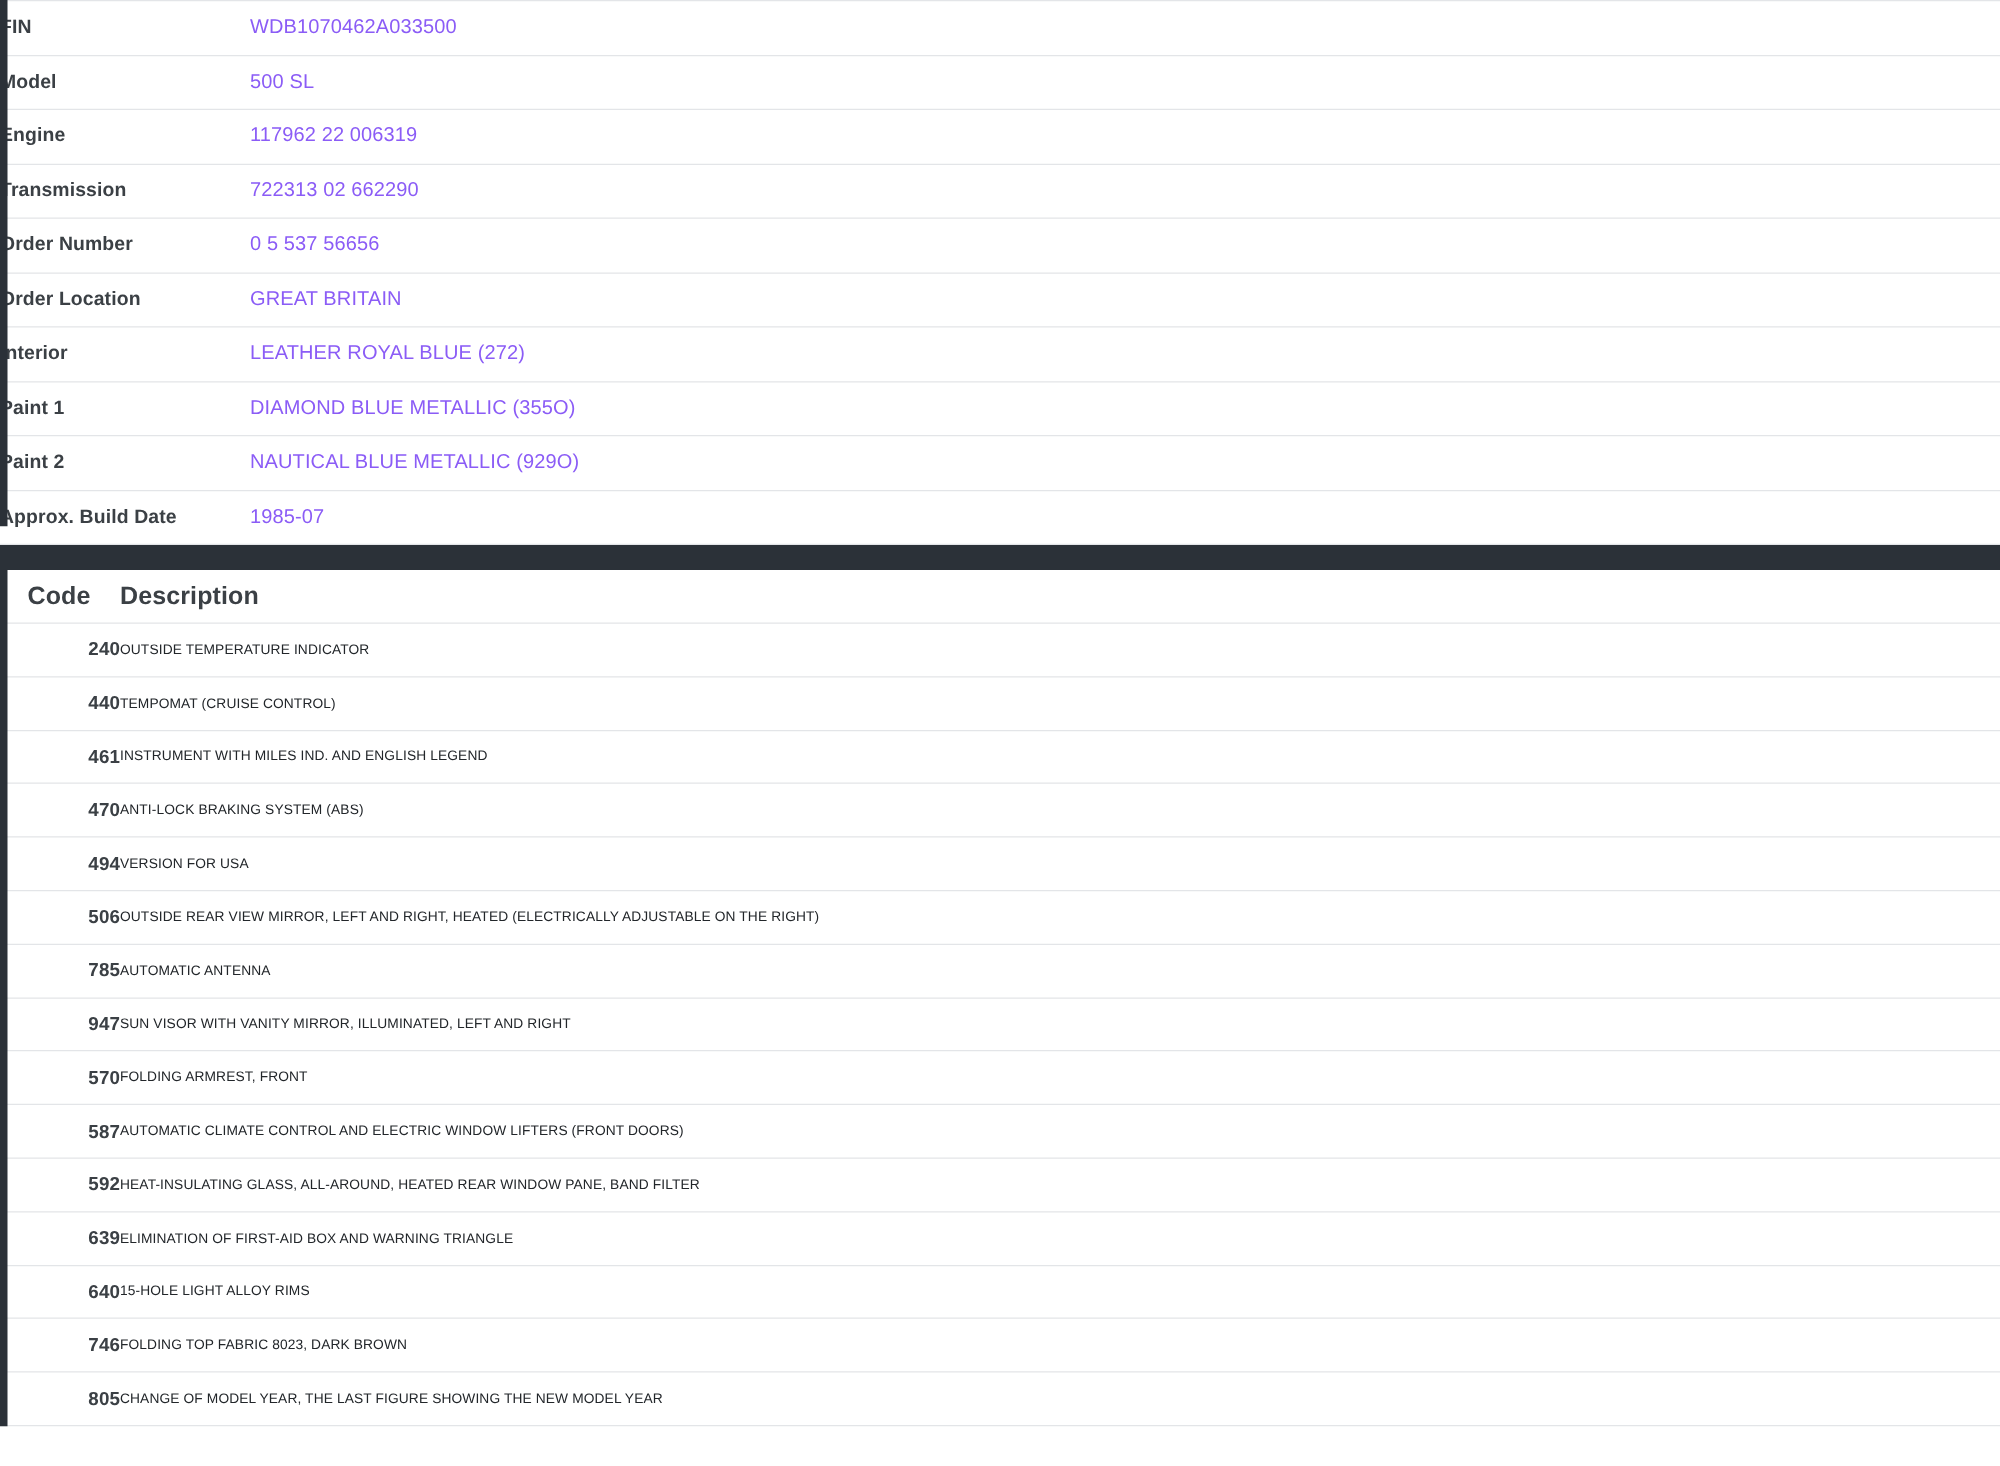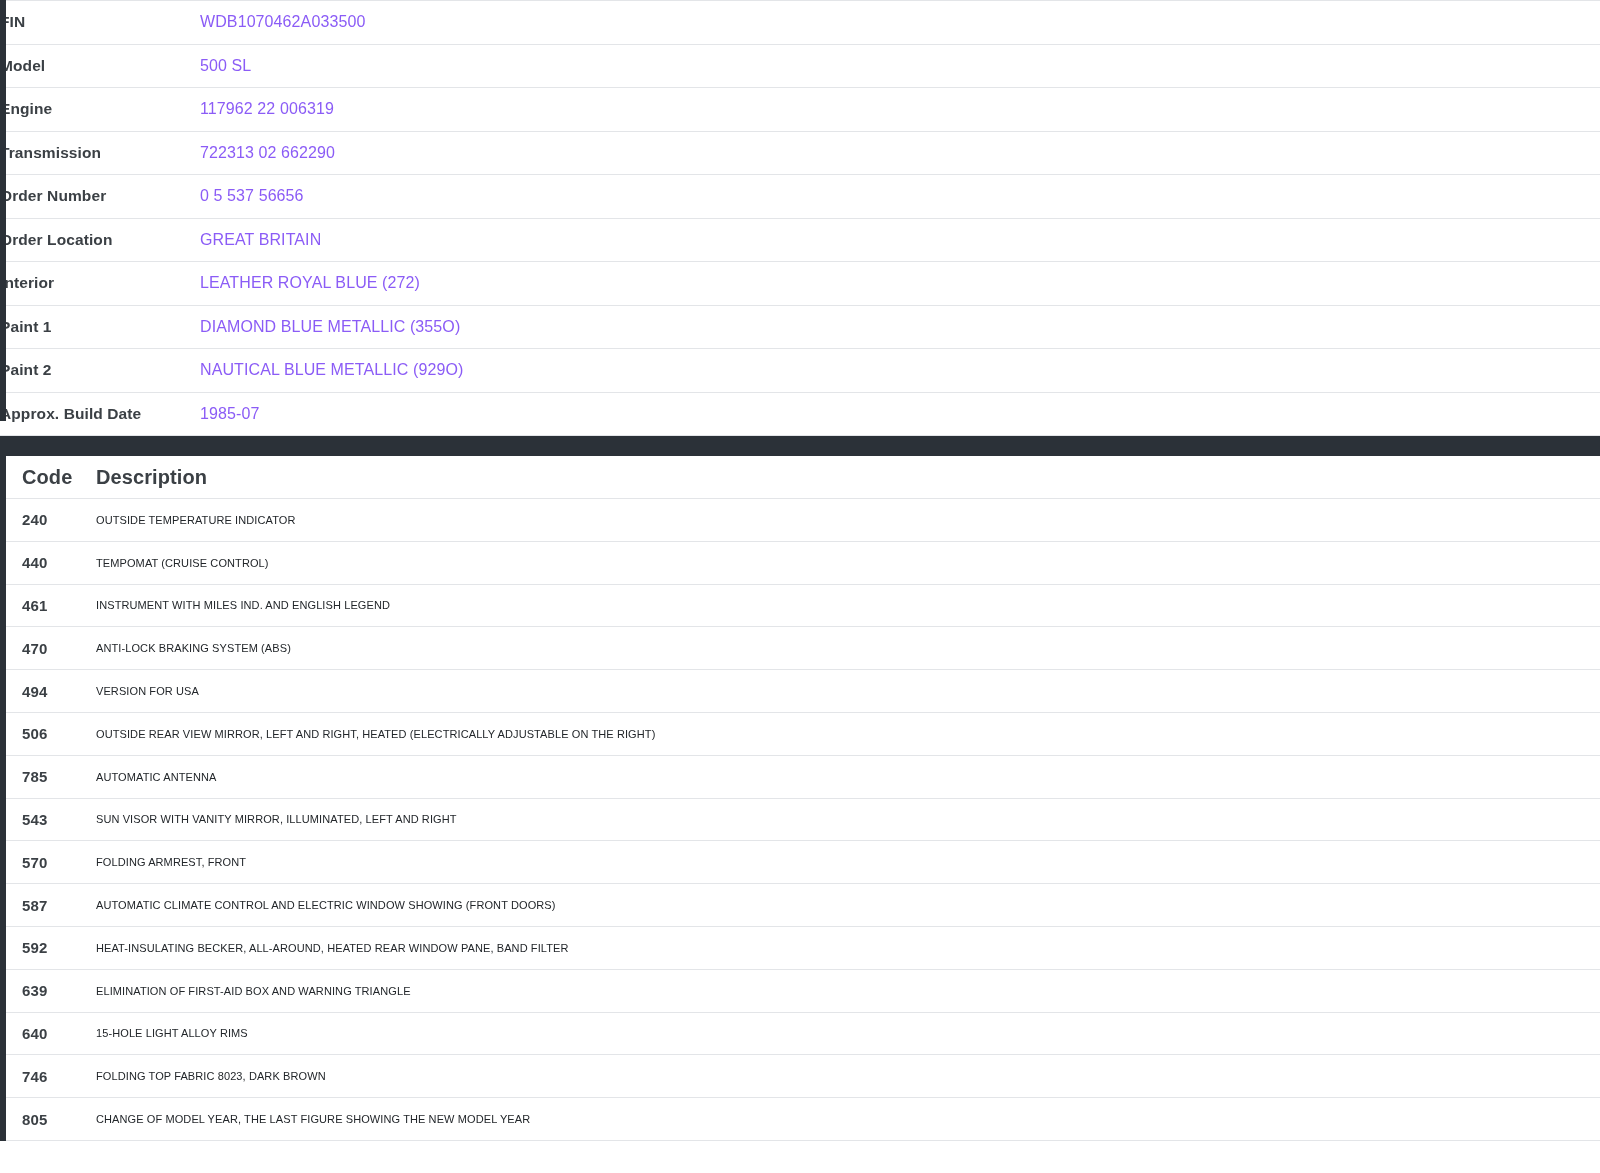--- a/index.html
+++ b/index.html
@@ -116,20 +116,21 @@
     padding: 0;
     vertical-align: middle;
     font-size: 11px;
     color: #22262a;
     letter-spacing: 0.1px;
   }
   .options-table tbody td.col-code {
     font-weight: bold;
     color: #3b4045;
     font-size: 15px;
+    text-align: right;
   }
 </style>
 </head>
 <body>
 
 <div class="page">
 
   <div class="left-rail"></div>
 
   <table class="spec-table">
@@ -211,34 +212,34 @@
         </tr>
         <tr>
           <td class="col-code">506</td>
           <td class="col-desc">OUTSIDE REAR VIEW MIRROR, LEFT AND RIGHT, HEATED (ELECTRICALLY ADJUSTABLE ON THE RIGHT)</td>
         </tr>
         <tr>
           <td class="col-code">785</td>
           <td class="col-desc">AUTOMATIC ANTENNA</td>
         </tr>
         <tr>
-          <td class="col-code">543</td>
+          <td class="col-code">947</td>
           <td class="col-desc">SUN VISOR WITH VANITY MIRROR, ILLUMINATED, LEFT AND RIGHT</td>
         </tr>
         <tr>
           <td class="col-code">570</td>
           <td class="col-desc">FOLDING ARMREST, FRONT</td>
         </tr>
         <tr>
           <td class="col-code">587</td>
-          <td class="col-desc">AUTOMATIC CLIMATE CONTROL AND ELECTRIC WINDOW SHOWING (FRONT DOORS)</td>
+          <td class="col-desc">AUTOMATIC CLIMATE CONTROL AND ELECTRIC WINDOW LIFTERS (FRONT DOORS)</td>
         </tr>
         <tr>
           <td class="col-code">592</td>
-          <td class="col-desc">HEAT-INSULATING BECKER, ALL-AROUND, HEATED REAR WINDOW PANE, BAND FILTER</td>
+          <td class="col-desc">HEAT-INSULATING GLASS, ALL-AROUND, HEATED REAR WINDOW PANE, BAND FILTER</td>
         </tr>
         <tr>
           <td class="col-code">639</td>
           <td class="col-desc">ELIMINATION OF FIRST-AID BOX AND WARNING TRIANGLE</td>
         </tr>
         <tr>
           <td class="col-code">640</td>
           <td class="col-desc">15-HOLE LIGHT ALLOY RIMS</td>
         </tr>
         <tr>

